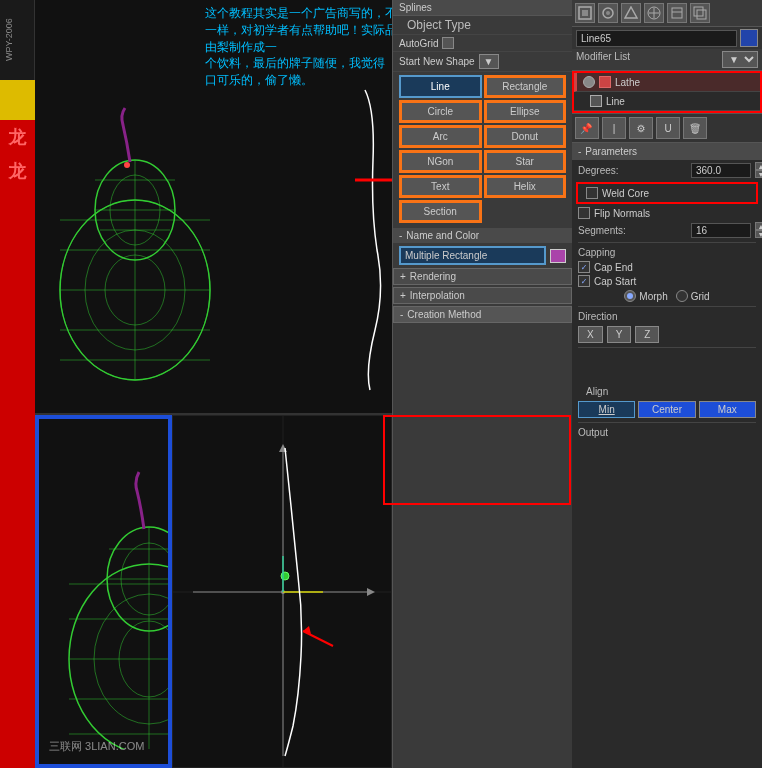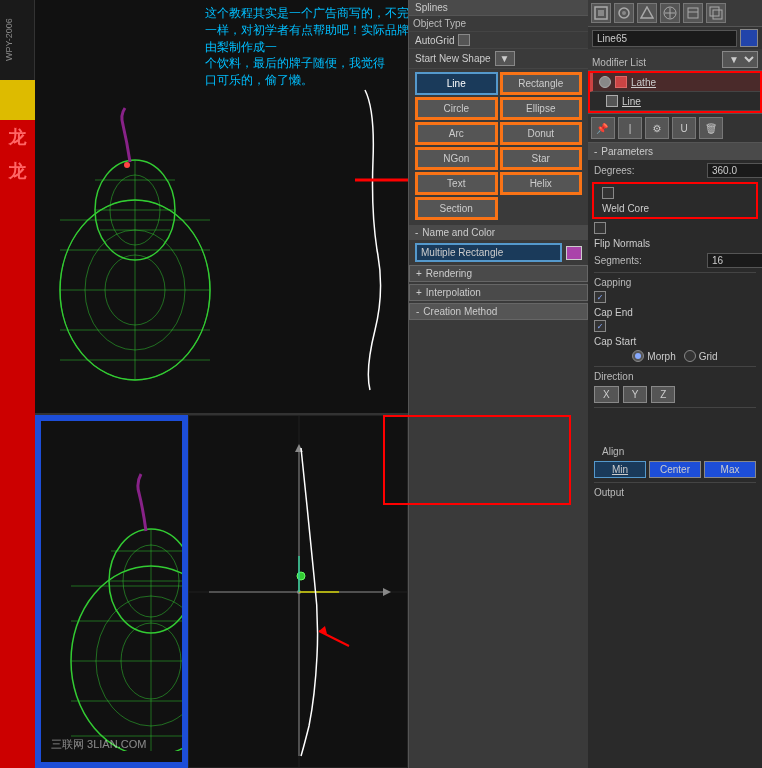--- a/index.html
+++ b/index.html
@@ -29,21 +29,21 @@
       position: relative;
       overflow: hidden;
       border-bottom: 2px solid #333;
     }
 
     .viewport-bottom-left {
       flex: 1;
       background: #111;
       position: relative;
       overflow: hidden;
-      border: 6px solid #1d4ed8;
+      border: 4px solid #1d4ed8;
     }
 
     .viewport-bottom-right {
       width: 220px;
       background: #111;
       position: relative;
       overflow: hidden;
       border: 1px solid #222;
     }
 
@@ -154,21 +154,21 @@
     .watermark {
       position: absolute;
       bottom: 10px;
       left: 10px;
       color: rgba(255,255,255,0.5);
       font-size: 11px;
     }
 
     
     .right-modifier-area {
-      width: 174px;
+      width: 190px;
       background: #2a2a2a;
       display: flex;
       flex-direction: column;
       overflow: hidden;
     }
 
     
     .modifier-toolbar {
       background: #3a3a3a;
       display: flex;
@@ -211,21 +211,21 @@
     .color-swatch {
       width: 18px;
       height: 18px;
       background: #2244aa;
       border: 1px solid #888;
     }
 
     
     .modifier-list-header {
       display: flex;
-      align-items: flex-end;
+      align-items: flex-start;
       padding: 2px 4px;
       background: #3a3a3a;
       border-bottom: 1px solid #555;
       gap: 4px;
     }
 
     .modifier-list-label {
       flex: 1;
       font-size: 10px;
       color: #bbb;
@@ -344,25 +344,24 @@
       display: flex;
       align-items: center;
       justify-content: center;
       cursor: pointer;
       color: #ccc;
       line-height: 1;
     }
 
     .checkbox-row {
       display: flex;
-      align-items: flex-start;
+      align-items: flex-end;
       gap: 4px;
       padding: 1px 6px;
       font-size: 10px;
-      flex-direction: column;
     }
 
     .cb {
       width: 12px;
       height: 12px;
       background: #333;
       border: 1px solid #888;
       display: inline-flex;
       align-items: center;
       justify-content: center;
@@ -590,21 +589,21 @@
 
     </div>
   </div>
 
   <div style="width:180px; background:#3a3a3a; display:flex; flex-direction:column; border-left:1px solid #555; overflow:hidden;">
 
     <div style="background:#4a4a4a; padding:2px 6px; font-size:10px; color:#ccc; display:flex; align-items:center; border-bottom:1px solid #555;">
       <span>Splines</span>
     </div>
 
-    <div style="padding:2px 4px; font-size:10px; color:#bbb; border-bottom:1px solid #444;">
+    <div style="padding:2px 14px; font-size:12px; color:#bbb; border-bottom:1px solid #444;">
       <span>Object Type</span>
     </div>
 
     <div style="display:flex; align-items:center; padding:2px 6px; gap:4px; font-size:10px; border-bottom:1px solid #444;">
       <span>AutoGrid</span>
       <div class="checkbox-small"></div>
     </div>
 
     <div style="display:flex; align-items:center; padding:2px 6px; gap:4px; font-size:10px; border-bottom:1px solid #444;">
       <span>Start New Shape</span>
@@ -701,21 +700,21 @@
       <div class="color-swatch"></div>
     </div>
 
     <div class="modifier-list-header">
       <span class="modifier-list-label">Modifier List</span>
       <select class="modifier-dropdown">
         <option>▼</option>
       </select>
     </div>
 
-    <div style="border:2px solid red; position:relative;text-decoration:underline;">
+    <div style="border:2px solid red; position:relative;">
       <div class="modifier-item selected">
         <div style="width:12px; height:12px; background:#888; border-radius:50%; border:1px solid #aaa;"></div>
         <div style="width:12px; height:12px; background:#cc4444; border:1px solid #dd6666;"></div>
         <span class="modifier-name">Lathe</span>
       </div>
       <div class="modifier-item sub">
         <div style="width:12px; height:12px; background:#555; border:1px solid #aaa;"></div>
         <span class="modifier-name">Line</span>
       </div>
     </div>

